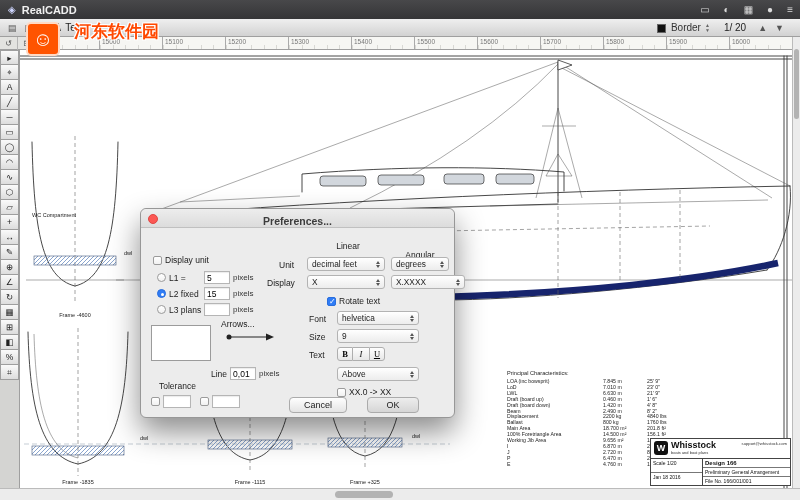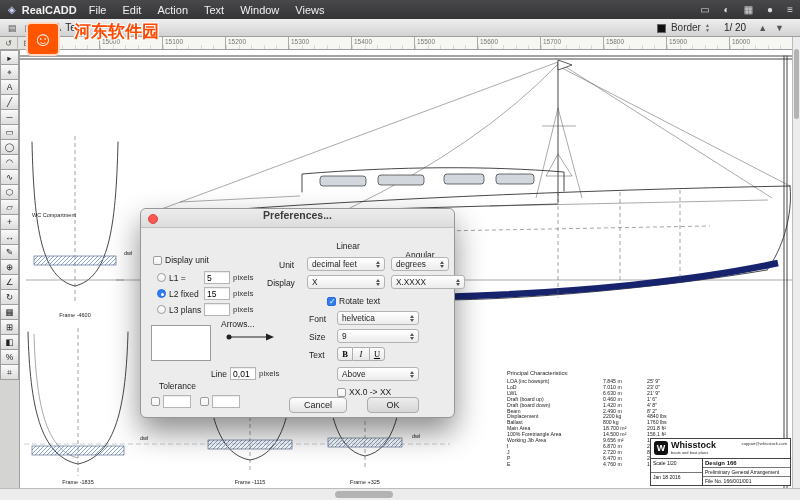--- a/index.html
+++ b/index.html
@@ -96,21 +96,21 @@
              text-shadow:-1px -1px 0 #fff,1px -1px 0 #fff,-1px 1px 0 #fff,1px 1px 0 #fff; }
   .wm-line1 { font-size:17px; line-height:19px; }
   .wm-line2 { font-size:14px; line-height:17px; }
 
   
   .dialog { position:absolute; left:140px; top:208px; width:315px; height:210px;
             background:#ececec; border:1px solid #979797; border-radius:6px; z-index:50;
             box-shadow:0 14px 30px rgba(0,0,0,.45); font-size:9px; color:#1c1c1c; }
   .dlg-titlebar { height:19px; background:linear-gradient(#ededed,#dcdcdc);
                   border-bottom:1px solid #c0c0c0; border-radius:6px 6px 0 0;
-                  display:flex; align-items:flex-start; justify-content:center; position:relative; }
+                  display:flex; align-items:flex-end; justify-content:center; position:relative; }
   .tl-close { position:absolute; left:7px; top:5px; width:10px; height:10px; border-radius:50%;
               background:#fc5753; border:1px solid #df4744; }
   .dlg-title { font-size:10.5px; font-weight:600; color:#3c3c3c; }
   .dlg-tabs { position:absolute; top:25px; left:50%; transform:translateX(-50%); display:flex; }
   .tab { font-size:8.3px; padding:2px 6px 3px; border:1px solid #979797; border-right:none;
          background:linear-gradient(#fdfdfd,#e9e9e9); color:#222; white-space:nowrap; }
   .tab:first-child { border-radius:3px 0 0 3px; }
   .tab:last-child { border-right:1px solid #979797; border-radius:0 3px 3px 0; }
   .tab.active { background:linear-gradient(#b9c0c9,#99a2ad); color:#0d0d0d; }
 
@@ -144,21 +144,20 @@
          background:linear-gradient(#fefefe,#e4e4e4); font-size:9px; color:#1c1c1c;
          font-family:"Liberation Sans",sans-serif; }
   .hdr { font-size:8.5px; color:#222; text-align:center; position:absolute; }
 </style>
 </head>
 <body>
 
 <div class="menubar">
   <span class="app-icon">◈</span>
   <span class="app-name">RealCADD</span>
-  <span class="menu-items"><span class="mitem">File</span><span class="mitem">Edit</span><span class="mitem">Action</span><span class="mitem">Text</span><span class="mitem">Window</span><span class="mitem">Views</span></span>
   <span class="menu-right">
       <span class="micon">▭</span>
       <span class="micon">◐</span>
       <span class="micon">▦</span>
       <span class="micon">●</span>
       <span class="micon">≡</span>
     </span>
 </div>
 
 <div class="toolbar">

